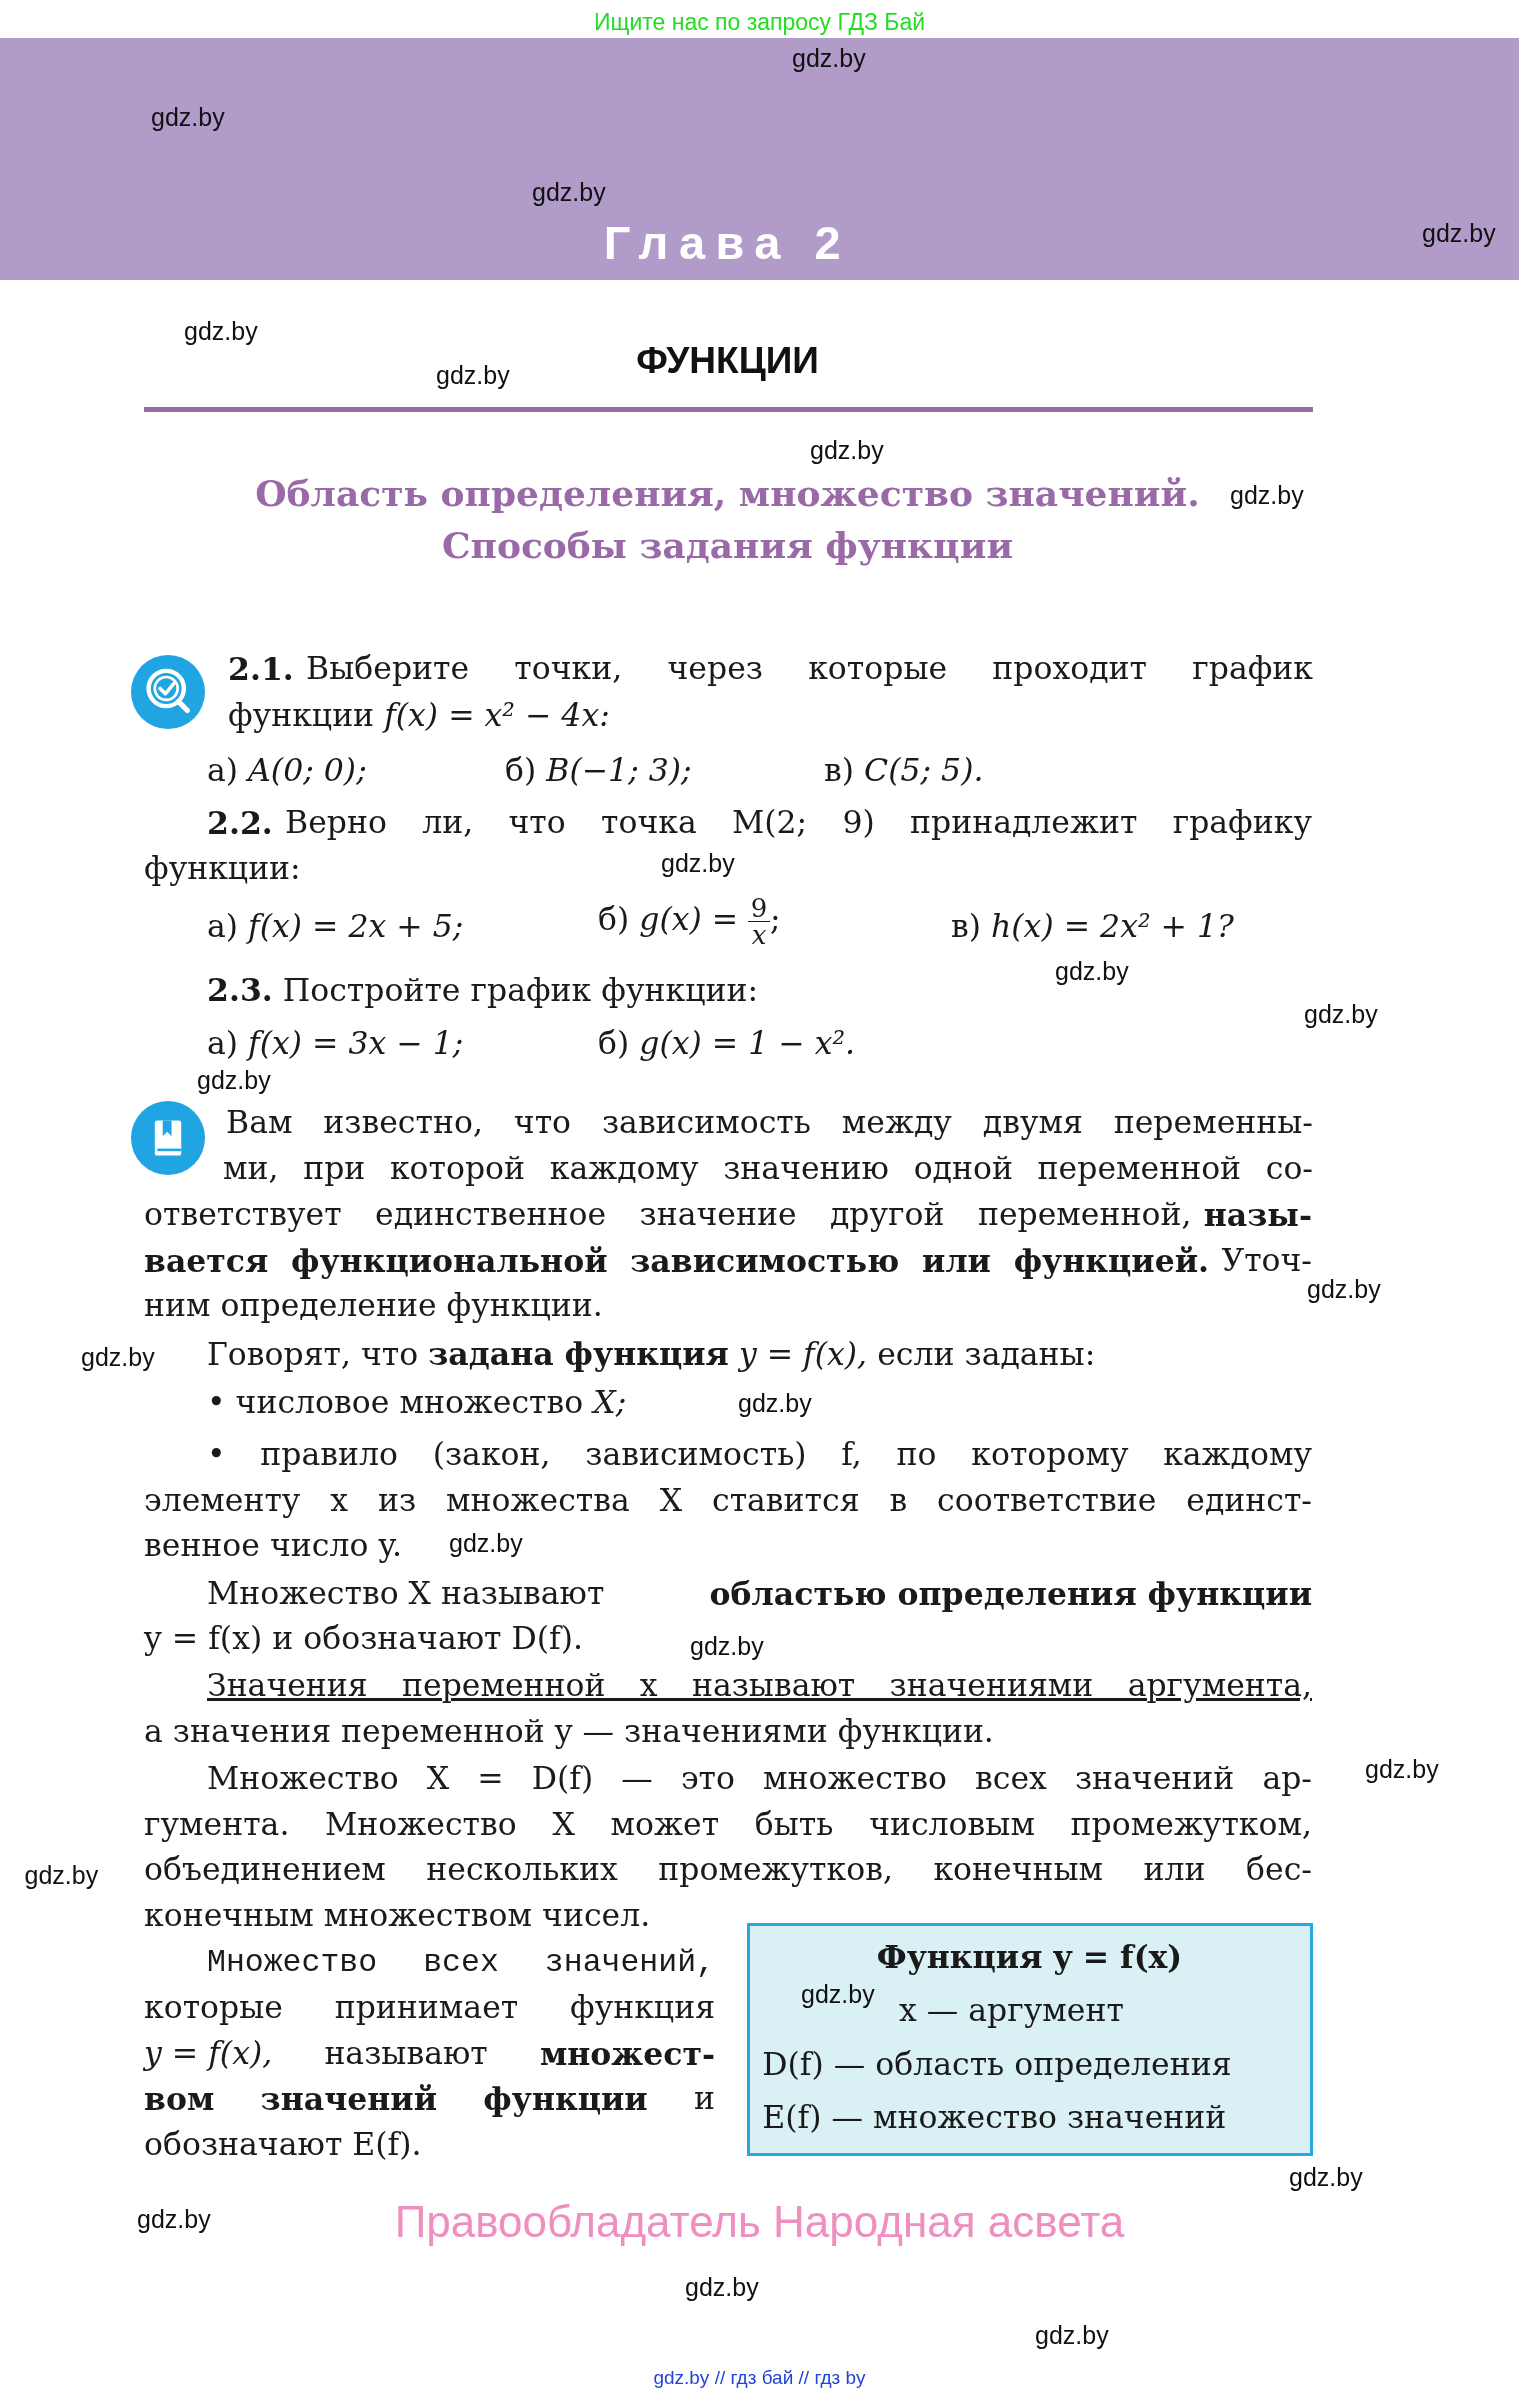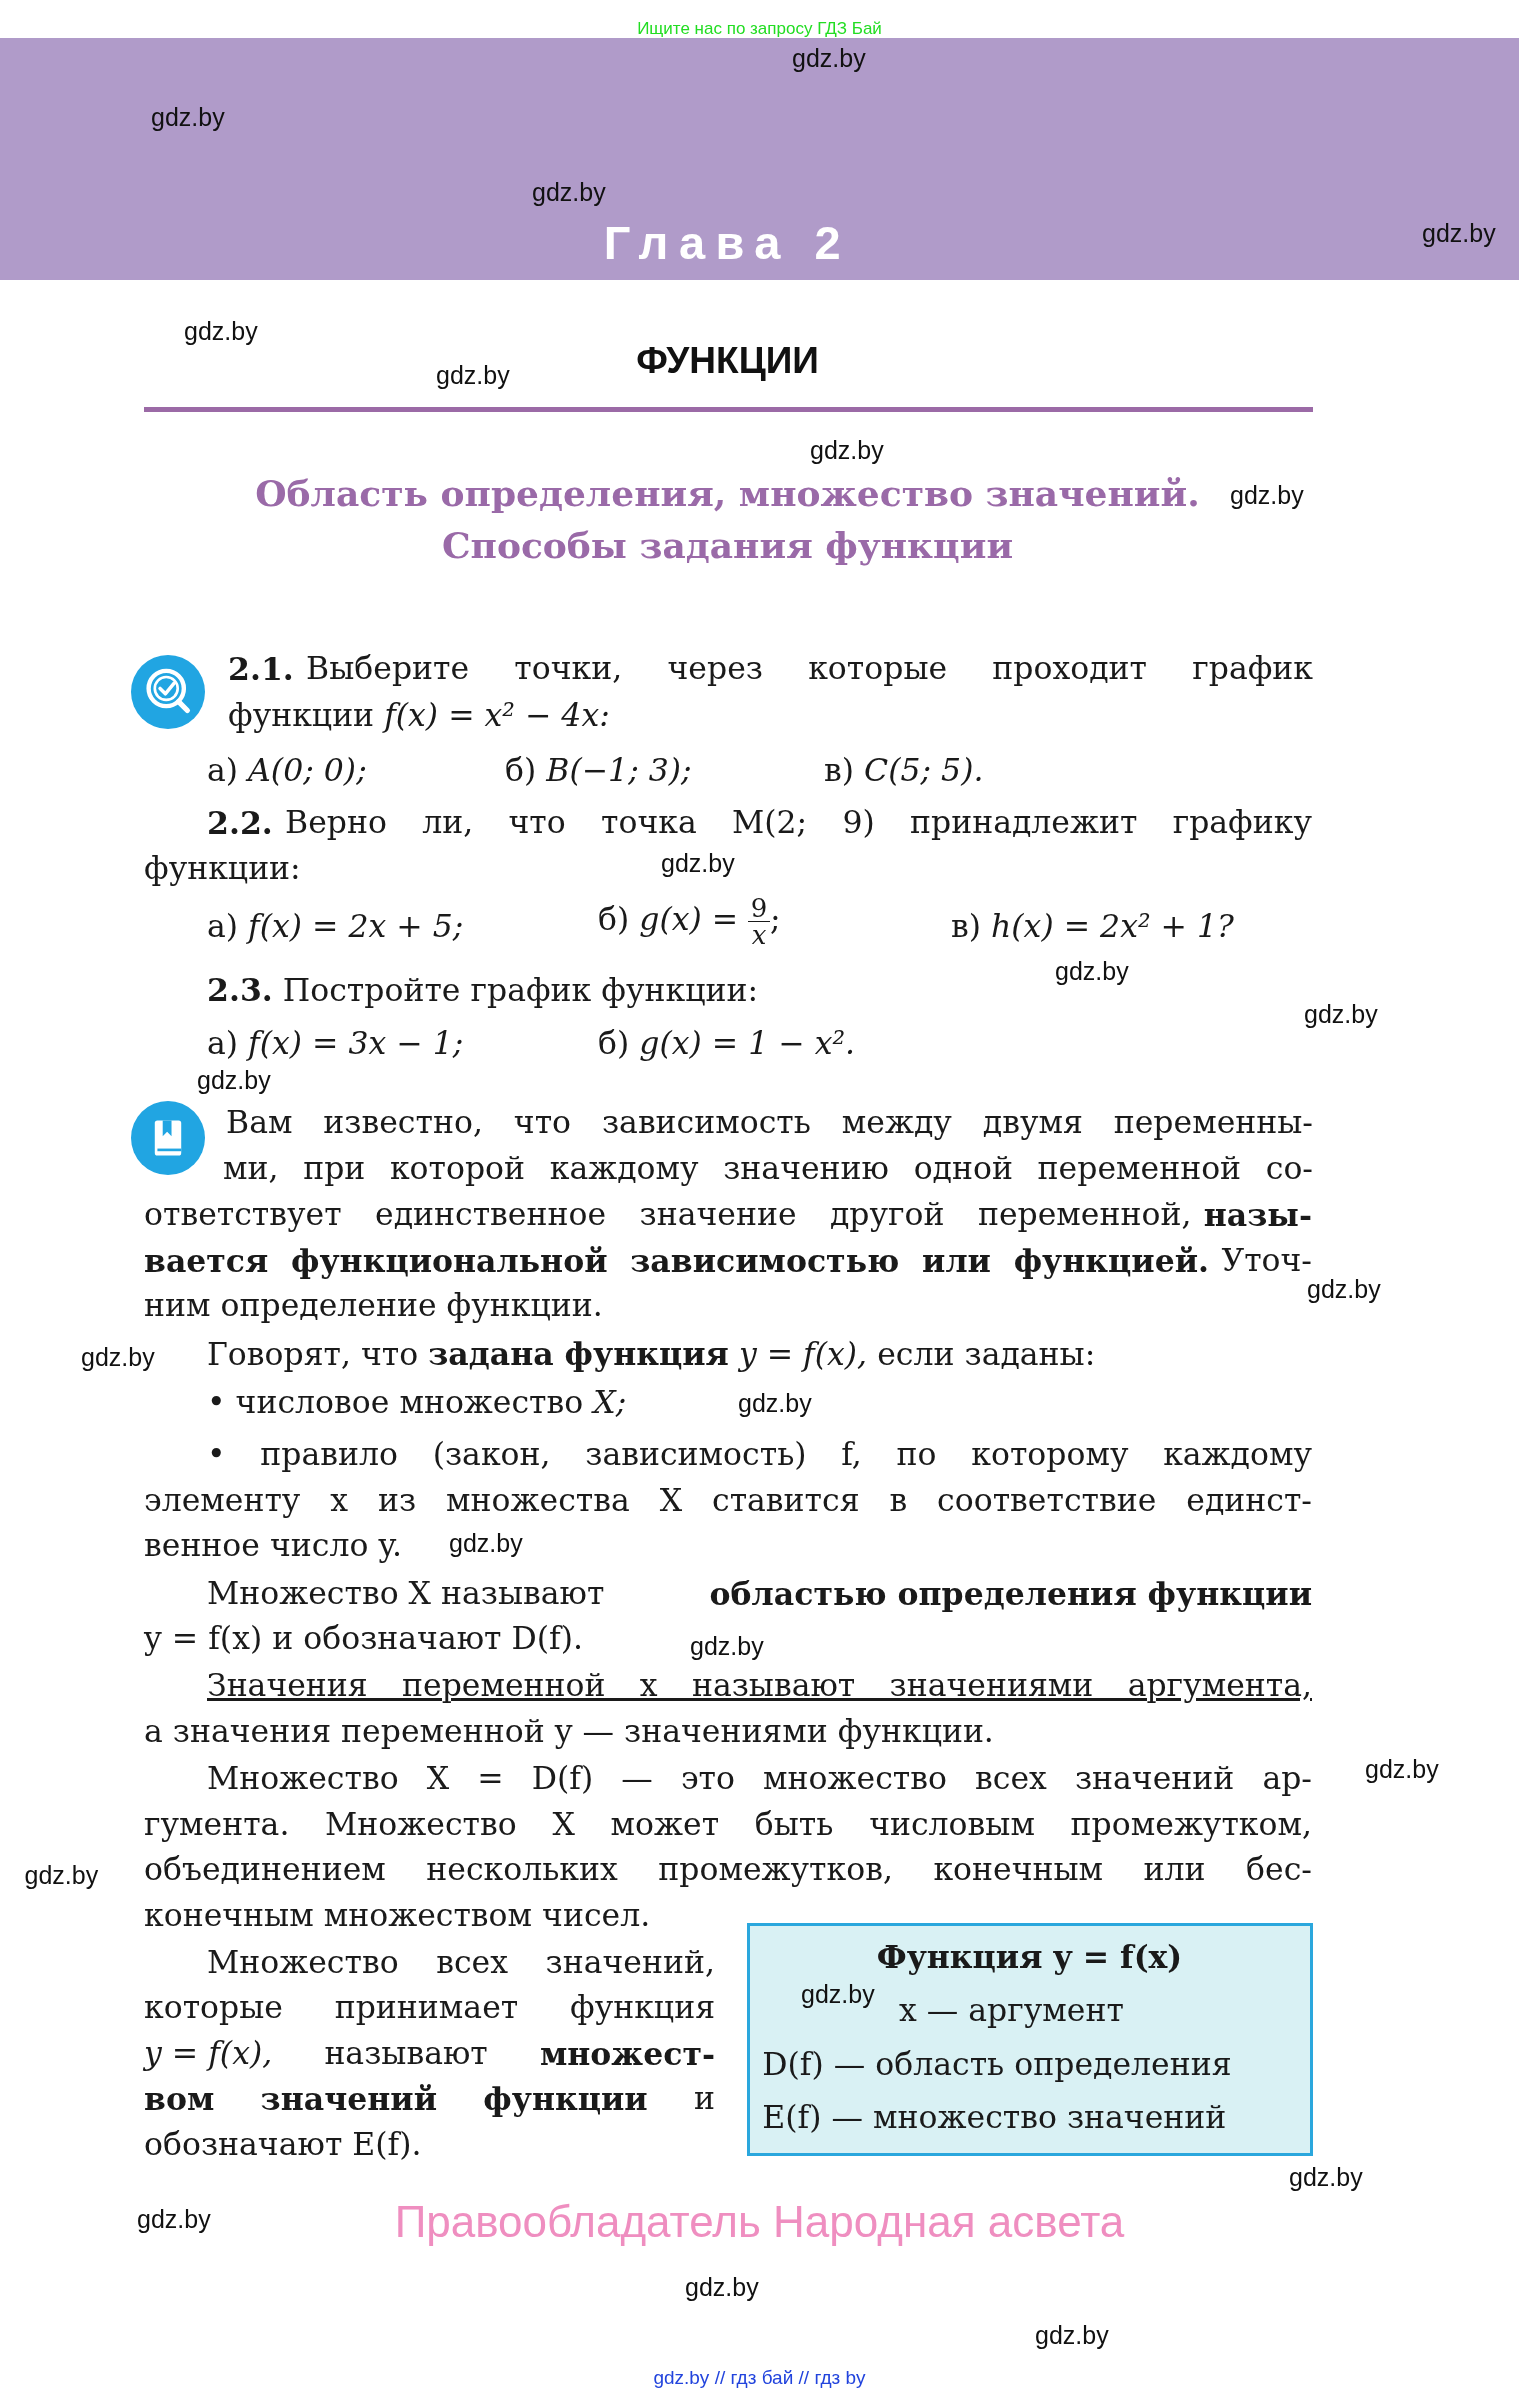--- a/index.html
+++ b/index.html
@@ -1,18 +1,18 @@
 <!DOCTYPE html>
 <html style="font-size:14px"><head>
 <meta charset="utf-8">
 <style>
   html, body { margin:0; padding:0; background:#ffffff; }
   body { width:1519px; height:2401px; position:relative; overflow:hidden; font-family:"DejaVu Serif", serif; color:#1a1a1a; }
   .abs { position:absolute; }
-  .top-banner { left:0; top:19px; width:1519px; text-align:center; font-family:"Liberation Sans", sans-serif; font-size:17px; color:#22dd22; }
+  .top-banner { left:0; top:9px; width:1519px; text-align:center; font-family:"Liberation Sans", sans-serif; font-size:23px; color:#22dd22; }
   .chapter-band { left:0; top:38px; width:1519px; height:242px; background:#b09bc9; }
   .chapter-title { left:0; top:215px; width:1455px; text-align:center; font-family:"Liberation Sans", sans-serif; font-weight:bold; font-size:47px; letter-spacing:10.5px; color:#ffffff; }
   .section-head { left:0; top:340px; width:1455px; text-align:center; font-family:"Liberation Sans", sans-serif; font-weight:bold; font-size:37px; color:#111; }
   .divider { left:144px; top:407px; width:1169px; height:5.3px; background:#9b6aa6; }
   .para-title { left:0; top:467px; width:1455px; text-align:center; font-family:"DejaVu Serif", serif; font-weight:bold; font-size:36px; line-height:52px; color:#9a6aa8; }
   .watermark { font-family:"Liberation Sans", sans-serif; font-size:25px; color:#111; white-space:nowrap; }
   .line { position:absolute; font-size:31.5px; line-height:39px; white-space:nowrap; }
   .just { position:absolute; font-size:31.5px; line-height:39px; text-align:justify; text-align-last:justify; white-space:nowrap; }
   .justrow { position:absolute; font-size:31.5px; line-height:39px; display:flex; justify-content:space-between; white-space:nowrap; }
   b, .b { font-weight:bold; }
@@ -128,21 +128,21 @@
 <div class="line" style="left:144px; top:1619px;">y = f(x) и обозначают D(f).</div>
 
 <div class="just" style="left:207px; top:1666px; width:1105px;text-decoration:underline;">Значения переменной x называют значениями аргумента,</div>
 <div class="line" style="left:144px; top:1712px;">а значения переменной y — значениями функции.</div>
 
 <div class="just" style="left:207px; top:1759px; width:1105px;">Множество X = D(f) — это множество всех значений ар-</div>
 <div class="just" style="left:144px; top:1805px; width:1168px;">гумента. Множество X может быть числовым промежутком,</div>
 <div class="just" style="left:144px; top:1850px; width:1168px;">объединением нескольких промежутков, конечным или бес-</div>
 <div class="line" style="left:144px; top:1896px;">конечным множеством чисел.</div>
 
-<div class="just" style="left:207px; top:1943px; width:508px;">Множество всех значений,</div>
+<div class="just" style="left:207px; top:1943px; width:508px;font-family:Liberation Mono, monospace;">Множество всех значений,</div>
 <div class="just" style="left:144px; top:1988px; width:571px;">которые принимает функция</div>
 <div class="justrow" style="left:144px; top:2034px; width:571px;">
   <span class="i">y = f(x),</span>
   <span>называют</span>
   <span class="b">множест-</span>
 </div>
 <div class="justrow" style="left:144px; top:2079px; width:571px;">
   <span class="b">вом</span>
   <span class="b">значений</span>
   <span class="b">функции</span>

